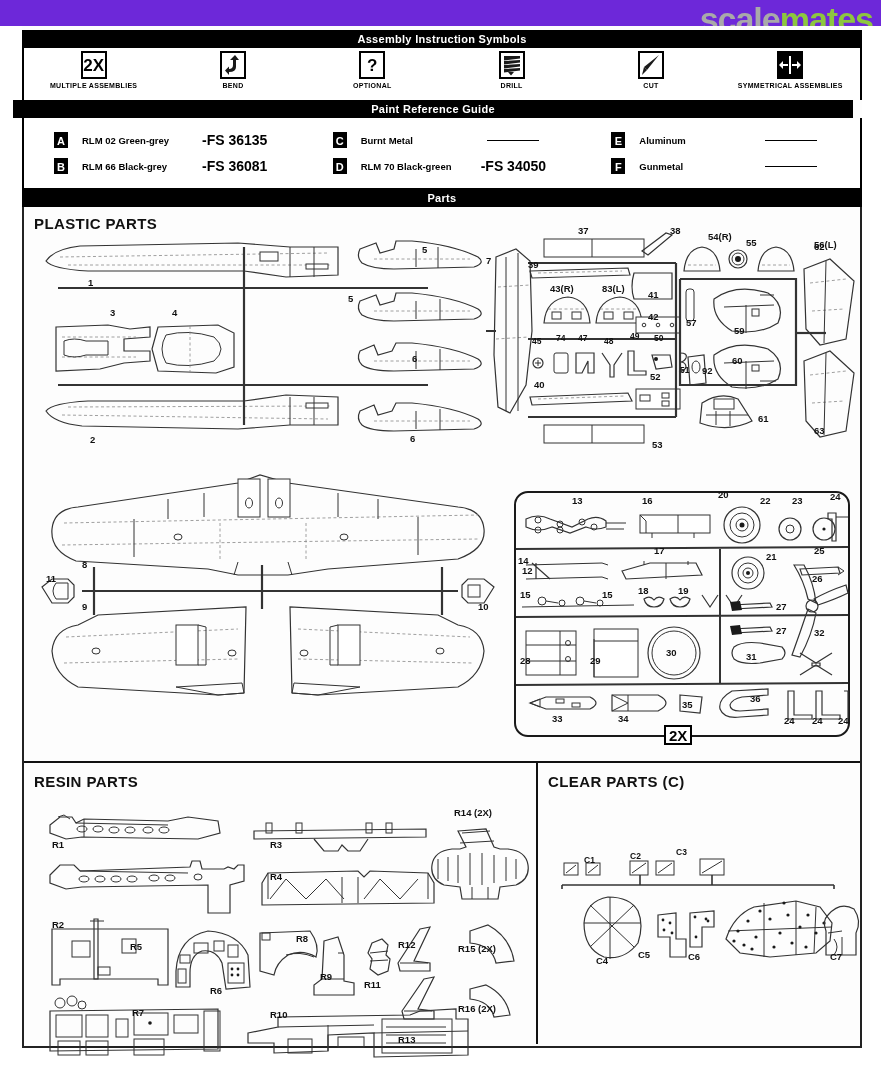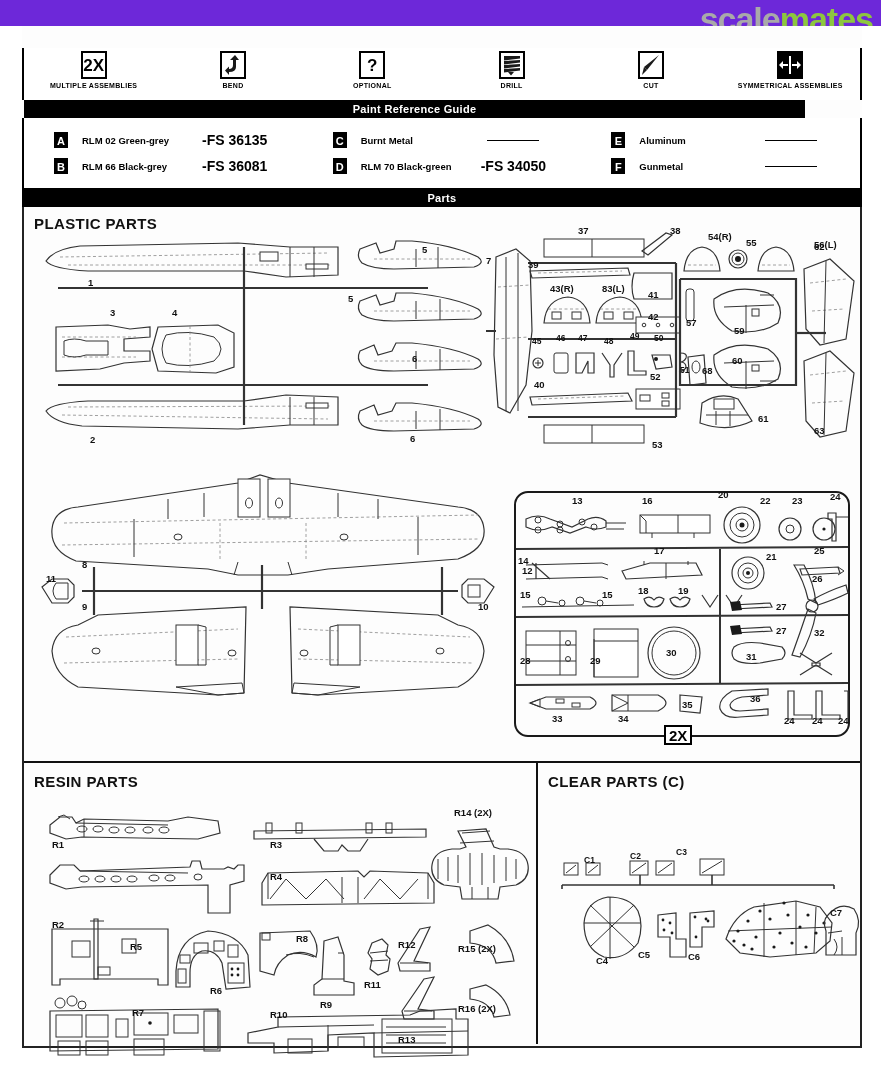--- a/index.html
+++ b/index.html
@@ -40,21 +40,21 @@
 
   
   .blackbar {
     background: #000; color: #fff;
     text-align: center;
     font-size: 11px; font-weight: bold;
     letter-spacing: .3px;
     display: flex; align-items: center; justify-content: center;
   }
   .bar-symbols { position:absolute; left:22px; top:4px; width:840px; height:18px; }
-  .bar-paint   { position:absolute; left:24px; top:74px; width:781px; height:18px; }
+  .bar-paint   { position:absolute; left:13px; top:74px; width:840px; height:18px; }
   .bar-parts   { position:absolute; left:22px; top:162px; width:840px; height:19px; }
 
   
   #symbol-strip {
     position: absolute; left: 22px; top: 22px;
     width: 840px; height: 52px;
     background: #fff;
     border-left: 2px solid #000; border-right: 2px solid #000;
     display: flex; align-items: flex-start;
   }
@@ -142,20 +142,23 @@
 
 <div id="page">
 
   <div id="watermark">
     <span class="wm-a">scale</span><span class="wm-b">mates</span>
   </div>
 
   <div id="sheet">
     <div id="sheet-inner"></div>
 
+    <div class="blackbar bar-symbols">
+      <span>Assembly Instruction Symbols</span>
+    </div>
 
     <div id="symbol-strip">
 
       <div class="sym">
         <div class="glyph">2X</div>
         <div class="lbl">MULTIPLE ASSEMBLIES</div>
       </div>
 
       <div class="sym">
         <div class="glyph">
@@ -477,27 +480,27 @@
       <div class="pnum" style="left:790px; top:34px;">62</div>
       <div class="pnum" style="left:504px; top:52px;">39</div>
       <div class="pnum" style="left:526px; top:76px;">43(R)</div>
       <div class="pnum" style="left:578px; top:76px;">83(L)</div>
       <div class="pnum" style="left:624px; top:82px;">41</div>
       <div class="pnum" style="left:624px; top:104px;">42</div>
       <div class="pnum" style="left:662px; top:110px;">57</div>
       <div class="pnum" style="left:710px; top:118px;">59</div>
       <div class="pnum" style="left:708px; top:148px;">60</div>
       <div class="pnum sm" style="left:508px; top:129px;">45</div>
-      <div class="pnum sm" style="left:532px; top:126px;">46</div>
+      <div class="pnum sm" style="left:532px; top:126px;">74</div>
       <div class="pnum sm" style="left:554px; top:126px;">47</div>
       <div class="pnum sm" style="left:580px; top:129px;">48</div>
       <div class="pnum sm" style="left:606px; top:124px;">49</div>
       <div class="pnum sm" style="left:630px; top:126px;">50</div>
       <div class="pnum sm" style="left:656px; top:158px;">51</div>
-      <div class="pnum" style="left:678px; top:158px;">68</div>
+      <div class="pnum" style="left:678px; top:158px;">92</div>
       <div class="pnum" style="left:510px; top:172px;">40</div>
       <div class="pnum" style="left:626px; top:164px;">52</div>
       <div class="pnum" style="left:734px; top:206px;">61</div>
       <div class="pnum" style="left:790px; top:218px;">63</div>
       <div class="pnum" style="left:628px; top:232px;">53</div>
 
       <div class="sprue round" style="left:490px; top:284px; width:336px; height:246px;"></div>
 
       <svg style="position:absolute; left:492px; top:286px;" width="332" height="242" viewBox="0 0 332 242">
 
@@ -740,21 +743,21 @@
 
       <div class="pnum" style="left:28px;  top:632px;">R1</div>
       <div class="pnum" style="left:28px;  top:712px;">R2</div>
       <div class="pnum" style="left:246px; top:632px;">R3</div>
       <div class="pnum" style="left:246px; top:664px;">R4</div>
       <div class="pnum" style="left:430px; top:600px;">R14 (2X)</div>
       <div class="pnum" style="left:106px; top:734px;">R5</div>
       <div class="pnum" style="left:186px; top:778px;">R6</div>
       <div class="pnum" style="left:108px; top:800px;">R7</div>
       <div class="pnum" style="left:272px; top:726px;">R8</div>
-      <div class="pnum" style="left:296px; top:792px;">R9</div>
+      <div class="pnum" style="left:296px; top:764px;">R9</div>
       <div class="pnum" style="left:246px; top:802px;">R10</div>
       <div class="pnum" style="left:340px; top:772px;">R11</div>
       <div class="pnum" style="left:374px; top:732px;">R12</div>
       <div class="pnum" style="left:374px; top:827px;">R13</div>
       <div class="pnum" style="left:434px; top:736px;">R15 (2X)</div>
       <div class="pnum" style="left:434px; top:796px;">R16 (2X)</div>
 
       <svg style="position:absolute; left:524px; top:620px;" width="300" height="180" viewBox="0 0 300 180">
 
         <rect class="fillw" x="16" y="36" width="14" height="12"></rect>
@@ -811,17 +814,17 @@
         <path class="ln2" d="M266 86 Q278 72 292 80 Q300 92 294 104 L294 126 L264 126 L264 102 Q260 92 266 86 Z" transform="translate(14,2)"></path>
         <path class="ln" d="M280 106 L294 104 M294 110 L294 128 M286 112 Q292 120 286 128"></path>
       </svg>
 
       <div class="pnum sm" style="left:560px; top:648px;">C1</div>
       <div class="pnum sm" style="left:606px; top:644px;">C2</div>
       <div class="pnum sm" style="left:652px; top:640px;">C3</div>
       <div class="pnum" style="left:572px; top:748px;">C4</div>
       <div class="pnum" style="left:614px; top:742px;">C5</div>
       <div class="pnum" style="left:664px; top:744px;">C6</div>
-      <div class="pnum" style="left:806px; top:700px;">C7</div>
+      <div class="pnum" style="left:806px; top:744px;">C7</div>
 
     </div>
   </div>
 </div>
 
 </body></html>

